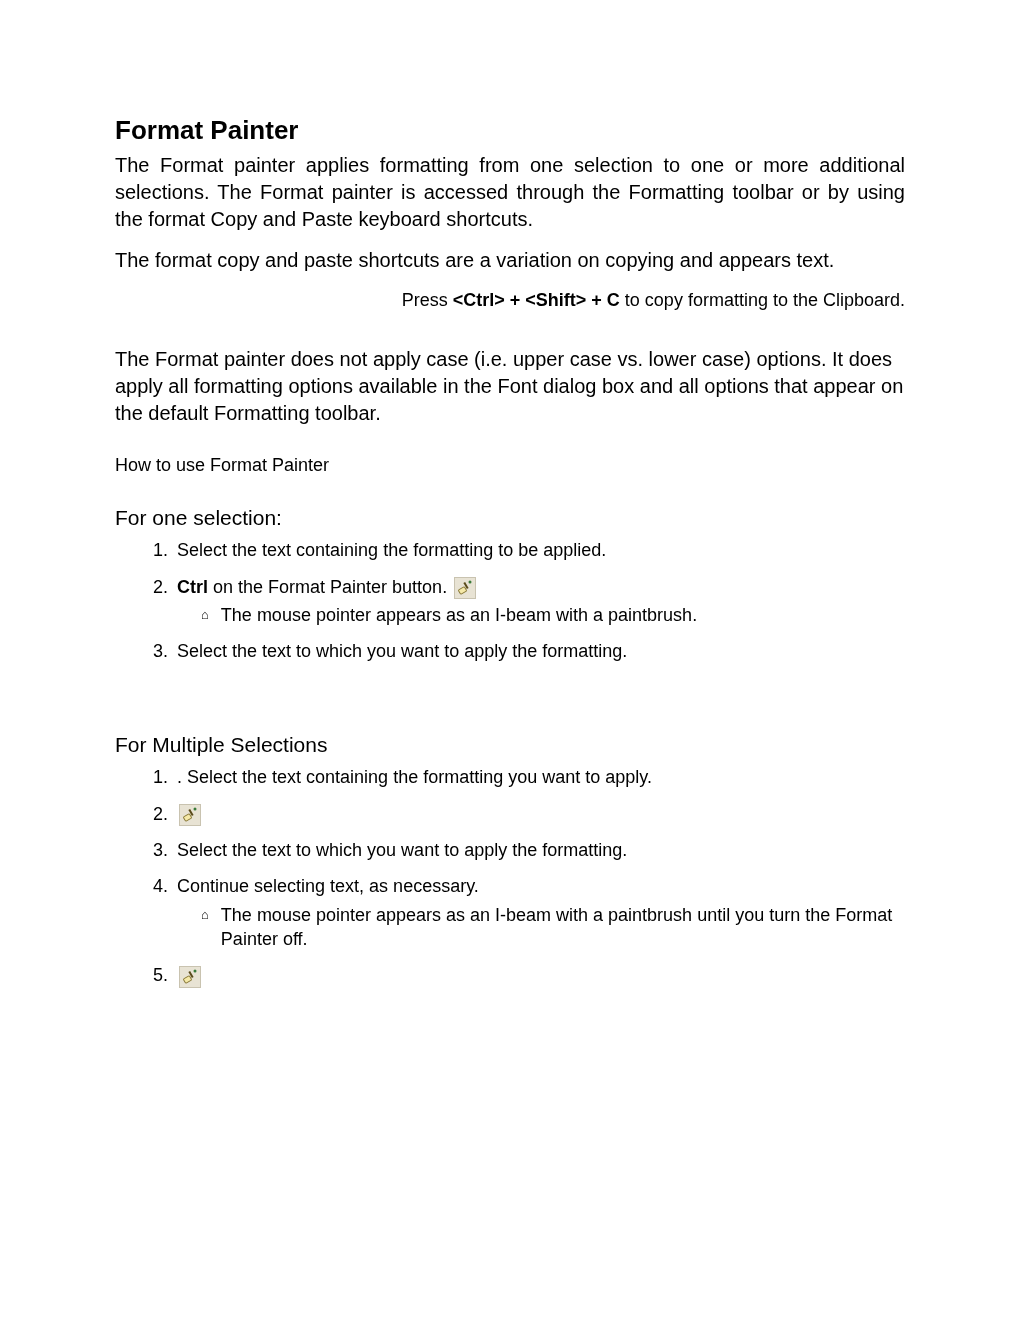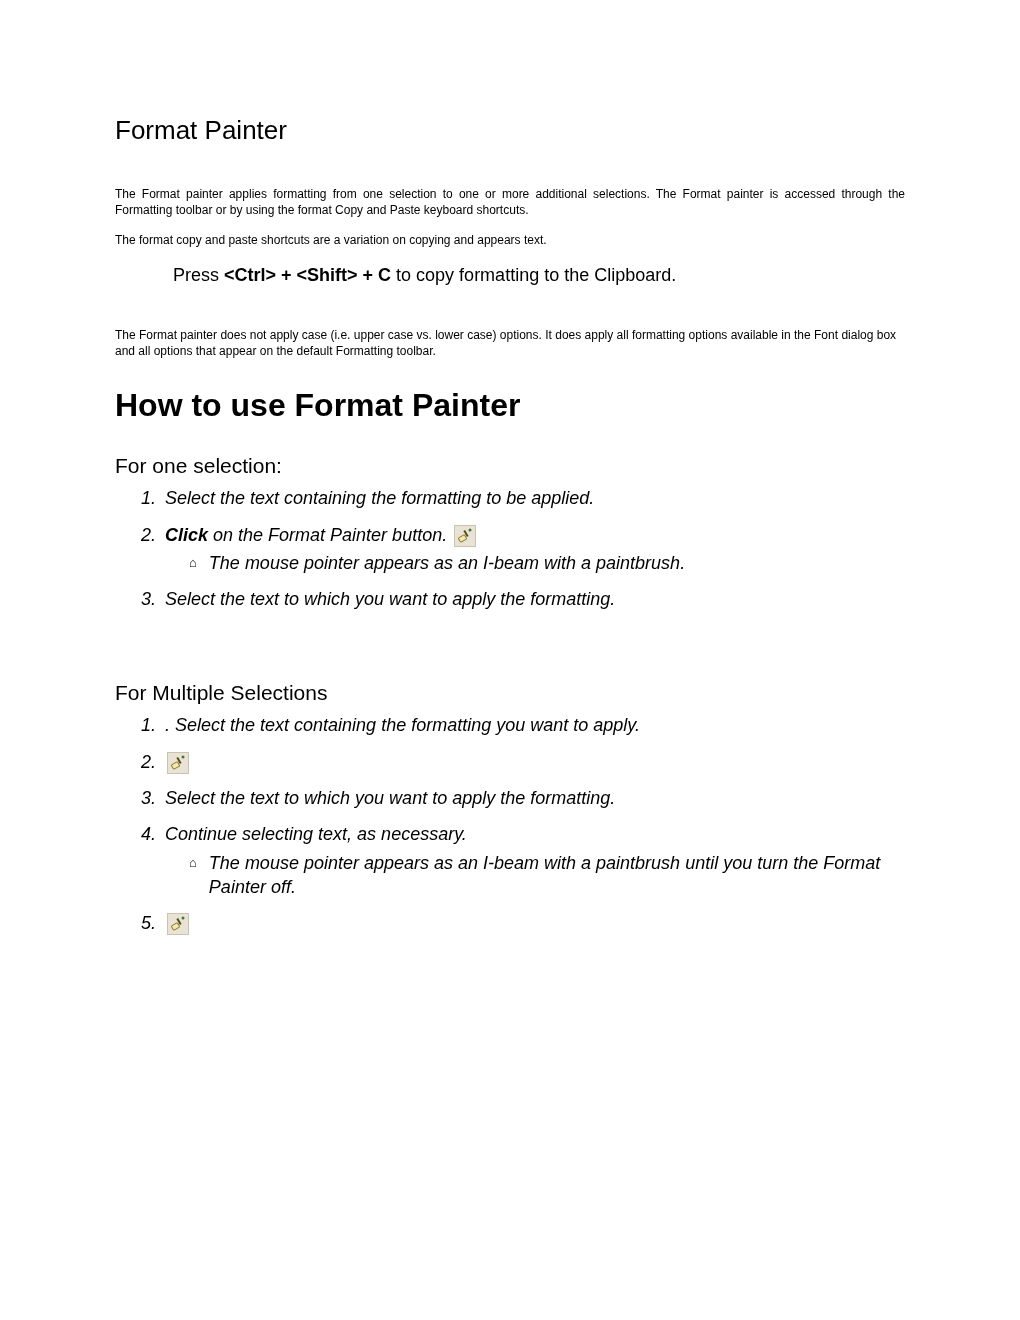--- a/index.html
+++ b/index.html
@@ -10,55 +10,55 @@
     body {
       font-family: Verdana, Geneva, sans-serif;
       background: #ffffff;
       width: 1020px;
       height: 1320px;
       padding: 115px 115px 0 115px;
       color: #000000;
     }
     h1 {
       font-size: 26px;
-      font-weight: normal;
-      margin-bottom: 40px;
+      font-weight: bold;
+      margin-bottom: 6px;
     }
     h2 {
-      font-size: 32px;
-      font-weight: bold;
+      font-size: 18px;
+      font-weight: normal;
       margin-top: 28px;
       margin-bottom: 30px;
     }
     .para {
-      font-size: 12px;
+      font-size: 20px;
       line-height: 1.35;
       margin-bottom: 14px;
     }
     .justify {
       text-align: justify;
     }
     .indent-block {
       margin-left: 58px;
-      margin-bottom: 10px;
+      margin-bottom: 4px;
+      text-align: right;
     }
     .indent-block .line {
       font-size: 18px;
       line-height: 1.35;
     }
     .section-sub {
       font-size: 21px;
       margin-bottom: 8px;
       margin-top: 0;
     }
     ol {
       list-style: decimal;
-      margin-left: 46px;
+      margin-left: 58px;
       margin-bottom: 12px;
-      font-style: italic;
     }
     ol li {
       font-size: 18px;
       line-height: 1.35;
       margin-bottom: 12px;
       padding-left: 4px;
     }
     .sub-bullet {
       display: flex;
       align-items: flex-start;
@@ -118,21 +118,21 @@
 
 <h2>How to use Format Painter</h2>
 
 <p class="section-sub">For one selection:</p>
 
 <ol>
   <li>
     <span>Select the text containing the formatting to be applied.</span>
   </li>
   <li>
-    <span class="bold">Click</span><span> on the Format Painter button. </span><span class="icon-fp">
+    <span class="bold">Ctrl</span><span> on the Format Painter button. </span><span class="icon-fp">
       <svg width="18" height="18" viewBox="0 0 18 18">
         <g>
           <rect x="3" y="9" width="7" height="5" rx="1" fill="#f5e9a8" stroke="#8a7a3a" stroke-width="1" transform="rotate(-30 6.5 11.5)"></rect>
           <rect x="9" y="3" width="2" height="7" fill="#5a4a1a" transform="rotate(-30 10 6.5)"></rect>
           <circle cx="14" cy="3" r="1.5" fill="#3a7a3a"></circle>
         </g>
       </svg>
     </span>
     <div class="sub-bullet">
       <span class="bullet-glyph">⌂</span>

